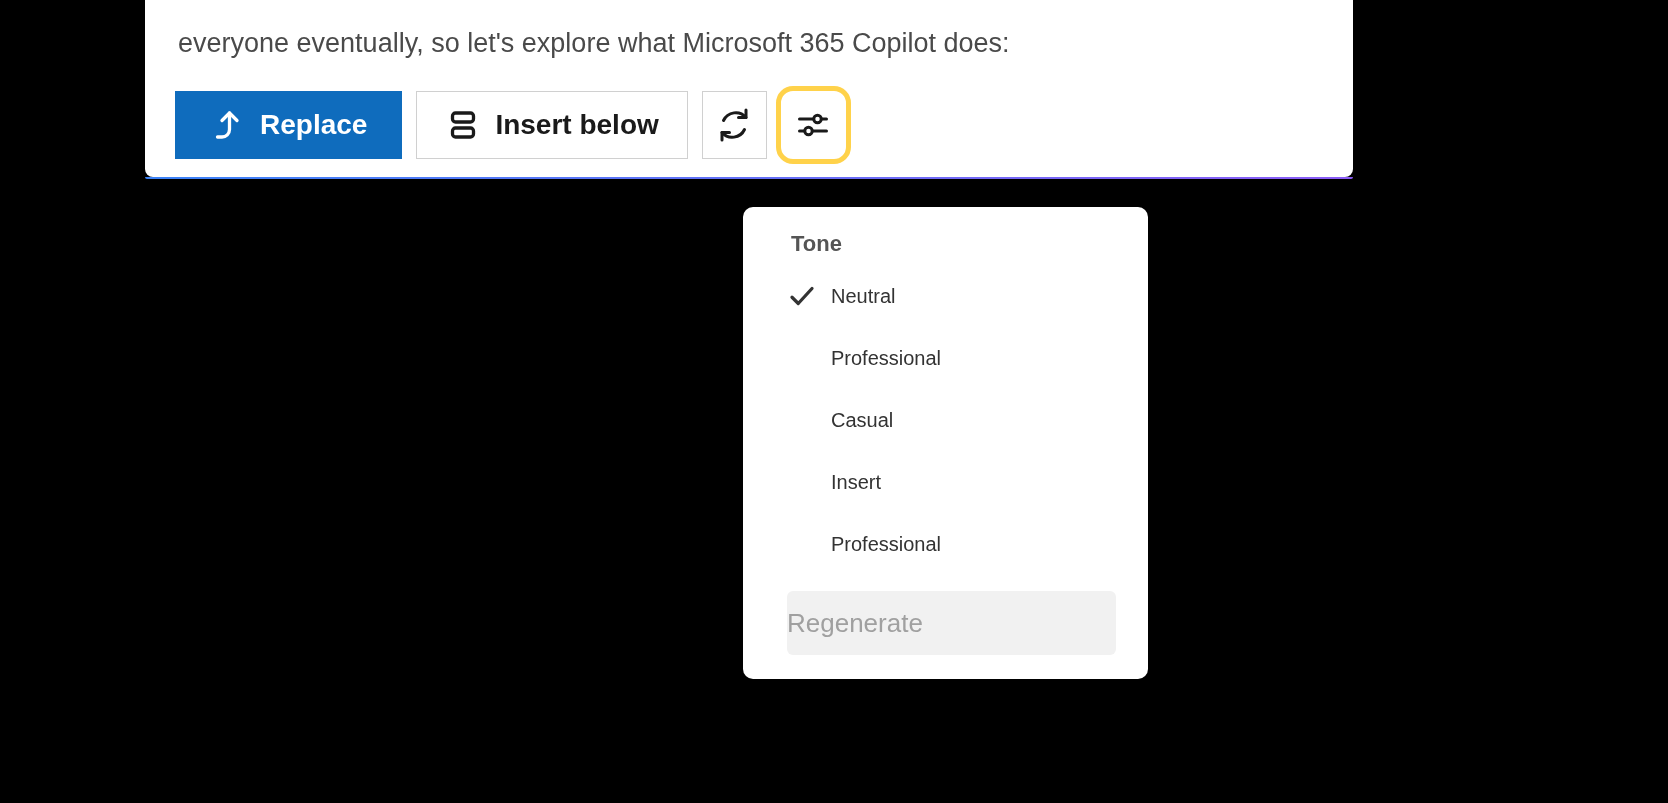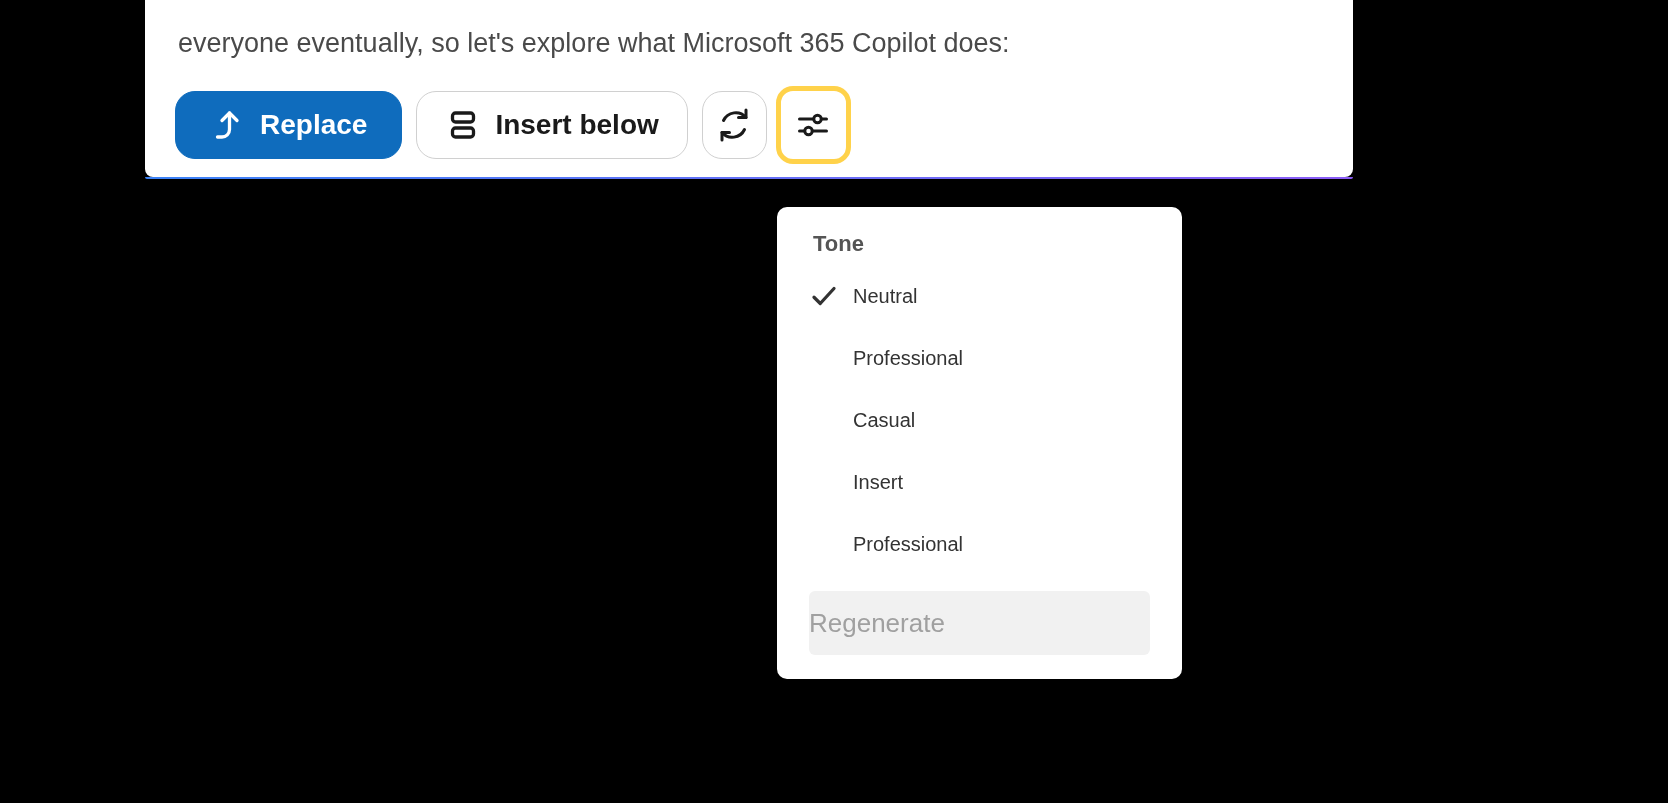--- a/index.html
+++ b/index.html
@@ -45,21 +45,21 @@
       display: flex;
       gap: 14px;
       align-items: center;
     }
     .btn {
       display: inline-flex;
       align-items: center;
       justify-content: center;
       gap: 14px;
       height: 68px;
-      border-radius: 20px;
+      border-radius: 0;
       font-size: 28px;
       font-weight: 600;
       cursor: pointer;
       border: 1px solid #d0d0d0;
       background: #fff;
       color: #1a1a1a;
       padding: 0 28px;
     }
     .btn-primary {
       background: #0f6cbd;
@@ -84,26 +84,26 @@
       width: 36px;
       height: 36px;
     }
     .icon svg {
       width: 100%;
       height: 100%;
     }
     .dropdown {
       position: absolute;
       top: 207px;
-      left: 777px;
+      left: 743px;
       width: 405px;
       background: #fff;
       border-radius: 10px;
       box-shadow: 0 8px 24px rgba(0,0,0,0.3), 0 0 0 1px rgba(0,0,0,0.04);
-      padding: 18px 0 20px 0;
+      padding: 18px 0 20px 12px;
     }
     .dropdown-header {
       font-size: 22px;
       font-weight: 600;
       color: #555;
       padding: 6px 36px 8px 36px;
     }
     .tone-item {
       display: flex;
       align-items: center;

